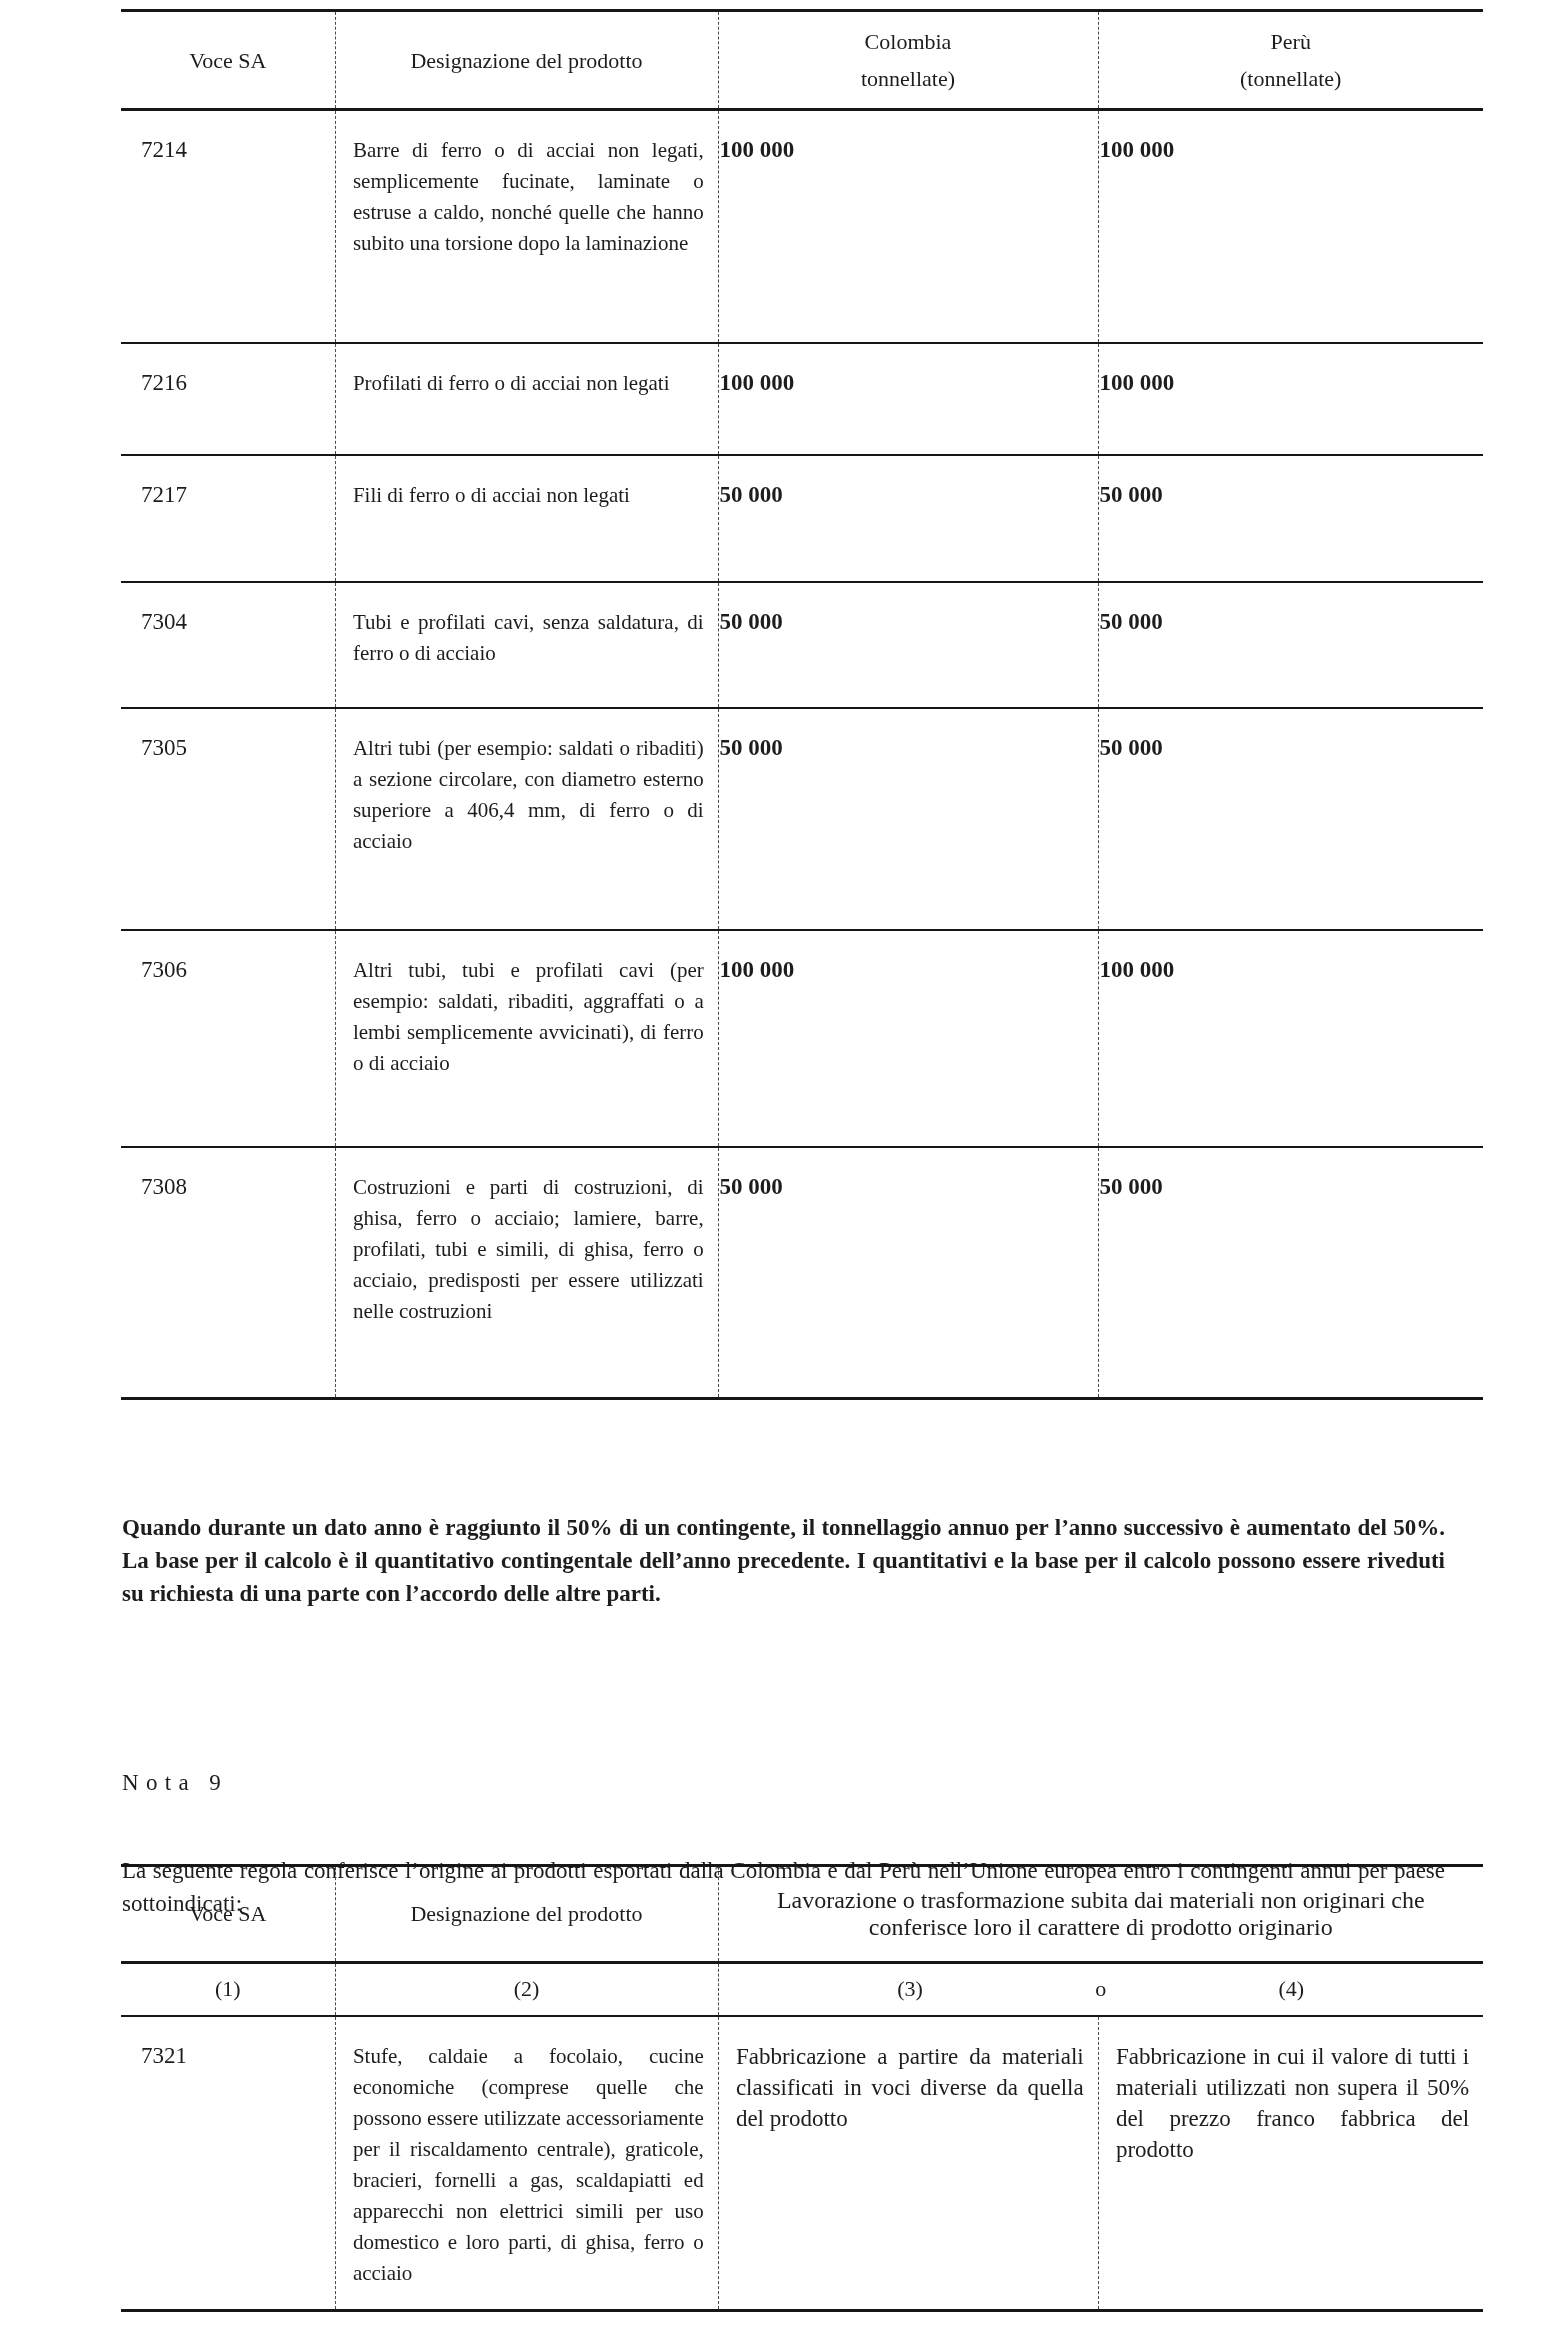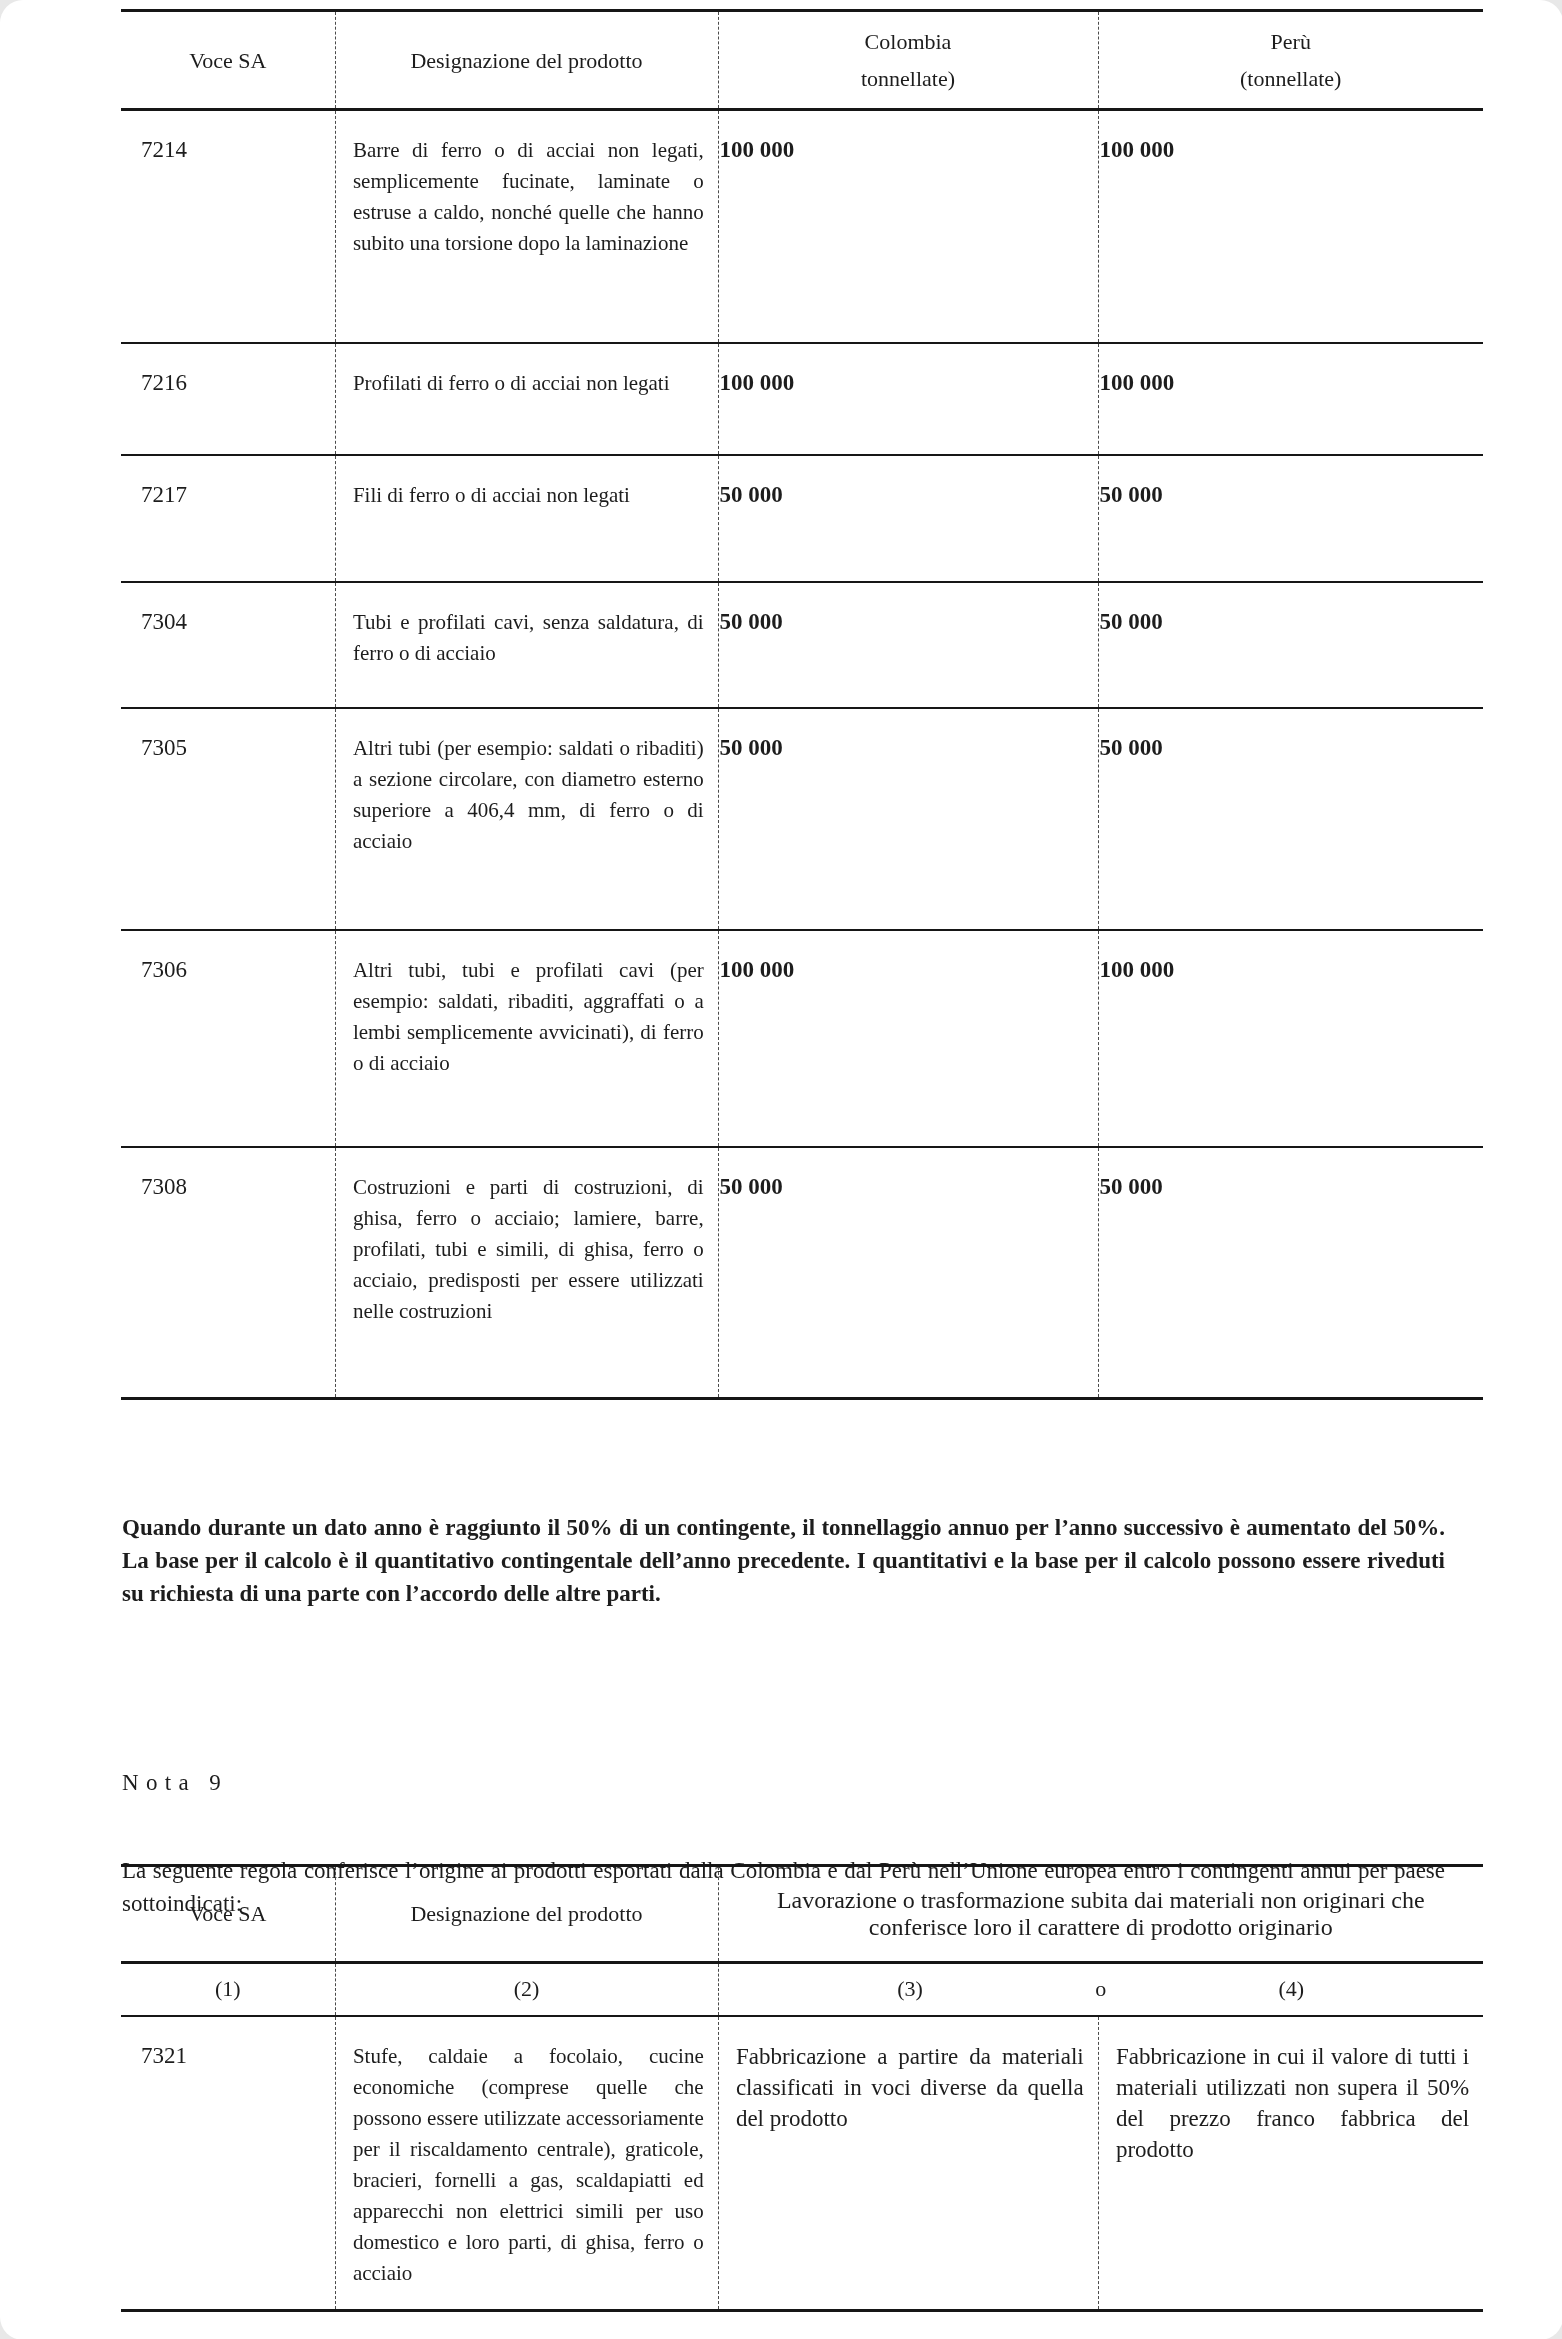--- a/index.html
+++ b/index.html
@@ -3,21 +3,20 @@
 <meta charset="utf-8">
 <style>
   html,body { margin:0; padding:0; background:#e8e8e8; }
   .page {
     position:relative;
     width:1563px; height:2340px;
     background:#ffffff;
     font-family:"Liberation Serif","DejaVu Serif",serif;
     color:#1d1d1d;
     overflow:hidden;
-    border-radius:23px;
   }
   .doc { border-collapse:collapse; table-layout:fixed;
          border-top:3.7px solid #161616; border-bottom:3.7px solid #161616; }
   .doc th, .doc td { vertical-align:top; }
   .doc th + th, .doc td + td { border-left:0.9px dashed #4a4a4a; }
   tr.head-row { border-bottom:3.7px solid #161616; }
   .doc tbody tr { border-bottom:2.8px solid #161616; }
 
   
   .quota { position:absolute; left:121px; top:9.2px; width:1362px; }

